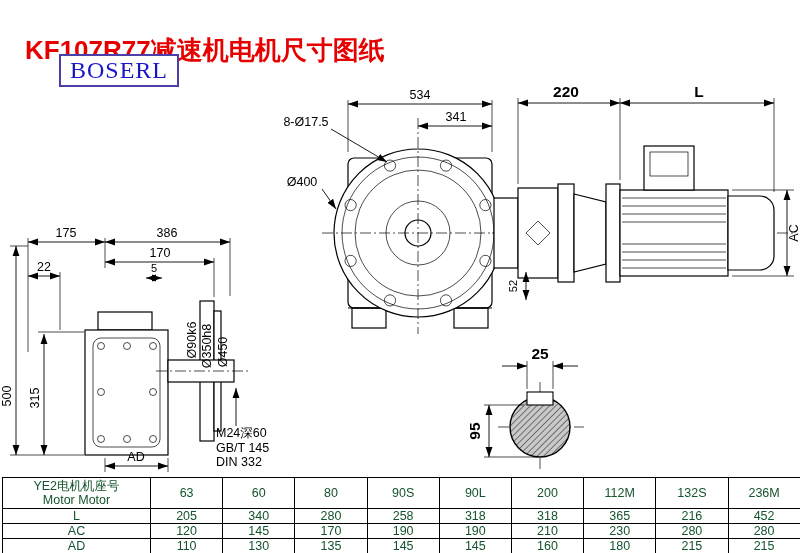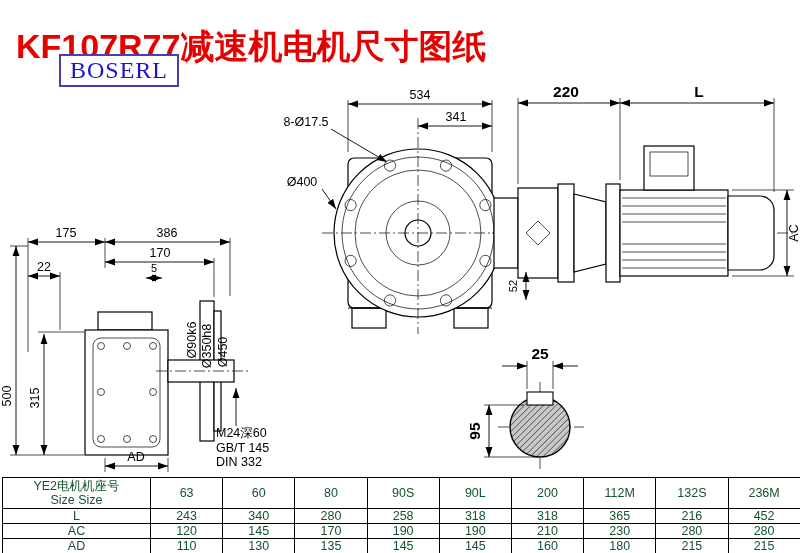--- a/index.html
+++ b/index.html
@@ -1,19 +1,19 @@
 <!DOCTYPE html>
 <html><head>
 <meta charset="utf-8">
 <style>
   * { box-sizing: border-box; }
   html,body { margin:0; padding:0; background:#ffffff; }
   .canvas { position:relative; width:800px; height:553px; background:#ffffff;
             font-family:"Liberation Sans", sans-serif; overflow:hidden; }
-  .title { position:absolute; top:16px; left:8px; margin:8px; font-size:34px;
+  .title { position:absolute; top:16px; left:8px; margin:17px; font-size:26px;
            font-weight:bold; color:#e60000; white-space:nowrap; }
   .brand { position:absolute; top:54px; left:59px; border:2px solid #4b3fa8;
            padding:1px 9px; background:#fff; }
   .brand span { font-family:"Liberation Serif", serif; font-size:24px;
                 color:#1a16c8; letter-spacing:1px;text-align:center; }
   svg.draw { position:absolute; top:0; left:0; }
   svg text { font-family:"Liberation Sans", sans-serif; font-size:12.5px; fill:#000; }
   svg text.mid { text-anchor:middle; }
   svg text.big { font-size:15.5px; font-weight:bold; }
   svg text.sm  { font-size:11px; }
@@ -202,35 +202,35 @@
 
   <table class="dim-table">
     <colgroup>
       <col style="width:148px">
       <col span="9" style="width:72.2px">
     </colgroup>
     <tbody>
       <tr class="hdr">
         <th>
           <div>YE2电机机座号</div>
-          <div>Size Size</div>
+          <div>Motor Motor</div>
         </th>
         <th>63</th>
         <th>60</th>
         <th>80</th>
         <th>90S</th>
         <th>90L</th>
         <th>200</th>
         <th>112M</th>
         <th>132S</th>
         <th>236M</th>
       </tr>
       <tr class="data">
         <th>L</th>
-        <td>243</td>
+        <td>205</td>
         <td>340</td>
         <td>280</td>
         <td>258</td>
         <td>318</td>
         <td>318</td>
         <td>365</td>
         <td>216</td>
         <td>452</td>
       </tr>
       <tr class="data">

